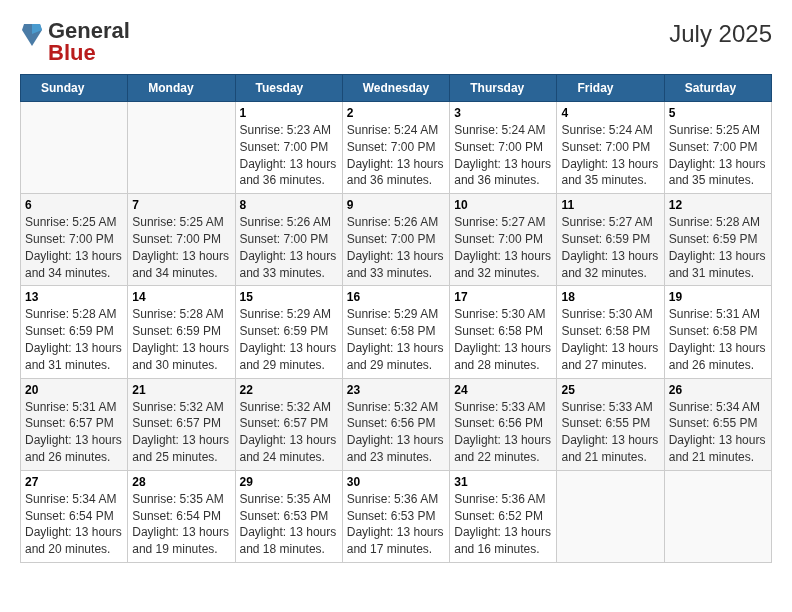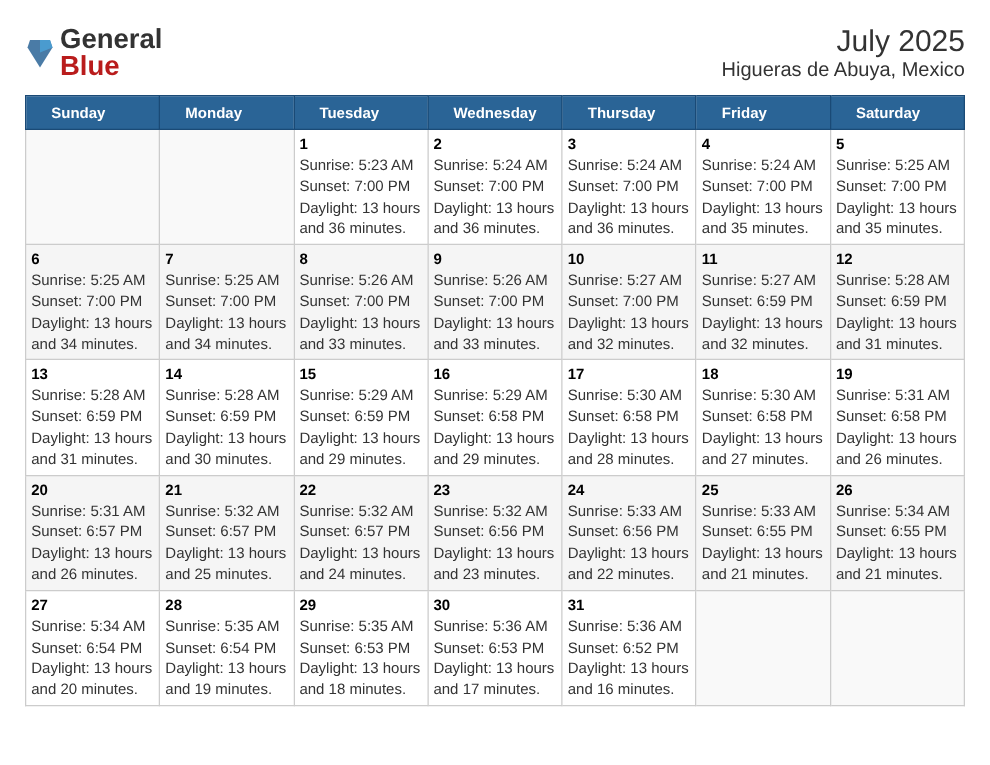--- a/index.html
+++ b/index.html
@@ -11,21 +11,21 @@
       padding: 20px;
     }
     .header {
       display: flex;
       justify-content: space-between;
       align-items: flex-start;
       margin-bottom: 10px;
     }
     .logo {
       display: flex;
-      align-items: center;
+      align-items: flex-start;
       gap: 4px;
     }
     .logo-text {
       font-size: 22px;
       font-weight: bold;
       line-height: 1;
     }
     .logo-general { color: #333; }
     .logo-blue { color: #b91c1c; }
     .logo-icon {
@@ -97,21 +97,20 @@
     </svg>
     <div>
       <div class="logo-text">
         <span class="logo-general">General</span><br>
         <span class="logo-blue">Blue</span>
       </div>
     </div>
   </div>
   <div class="title-block">
     <div class="month-title">July 2025</div>
-    <div class="location">Higueras de Abuya, Mexico</div>
   </div>
 </div>
 
 <table>
   <thead>
     <tr>
     <th>Sunday</th>
         <th>Monday</th>
         <th>Tuesday</th>
         <th>Wednesday</th>

